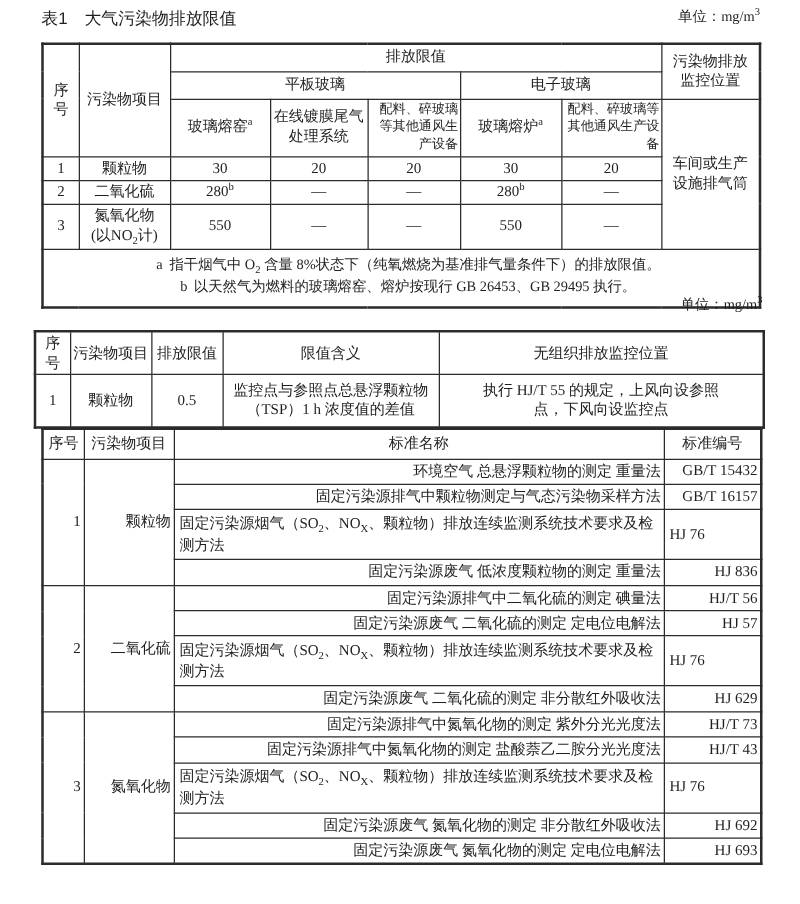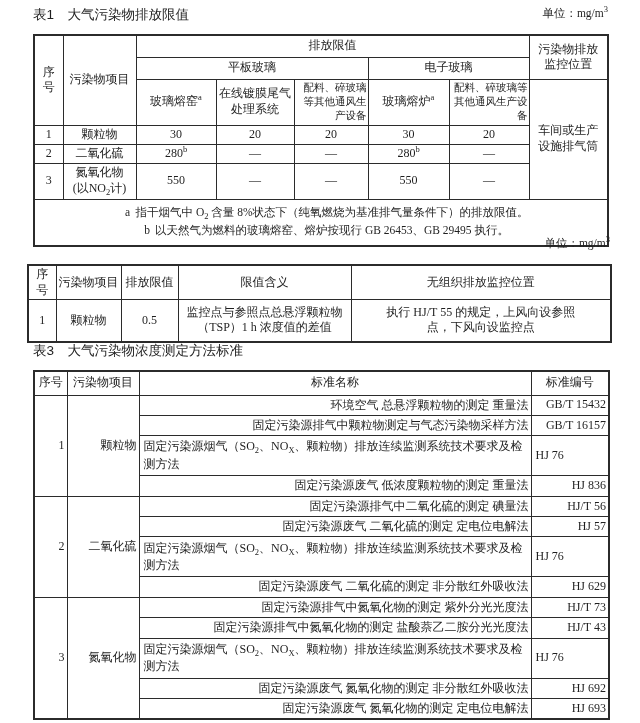--- a/index.html
+++ b/index.html
@@ -177,23 +177,20 @@
           <td>
             <div>执行 HJ/T 55 的规定，上风向设参照</div>
             <div>点，下风向设监控点</div>
           </td>
         </tr>
       </tbody>
     </table>
   </div>
 
   <div class="sec sec3">
-    <div class="cap-row">
-      <span class="cap">表3　大气污染物浓度测定方法标准</span>
-    </div>
     <table class="tbl t3">
       <colgroup>
         <col style="width:33px">
           <col style="width:72px">
           <col style="width:392px">
           <col style="width:78px">
       </colgroup>
       <tbody>
         <tr class="h">
           <td>序号</td>

